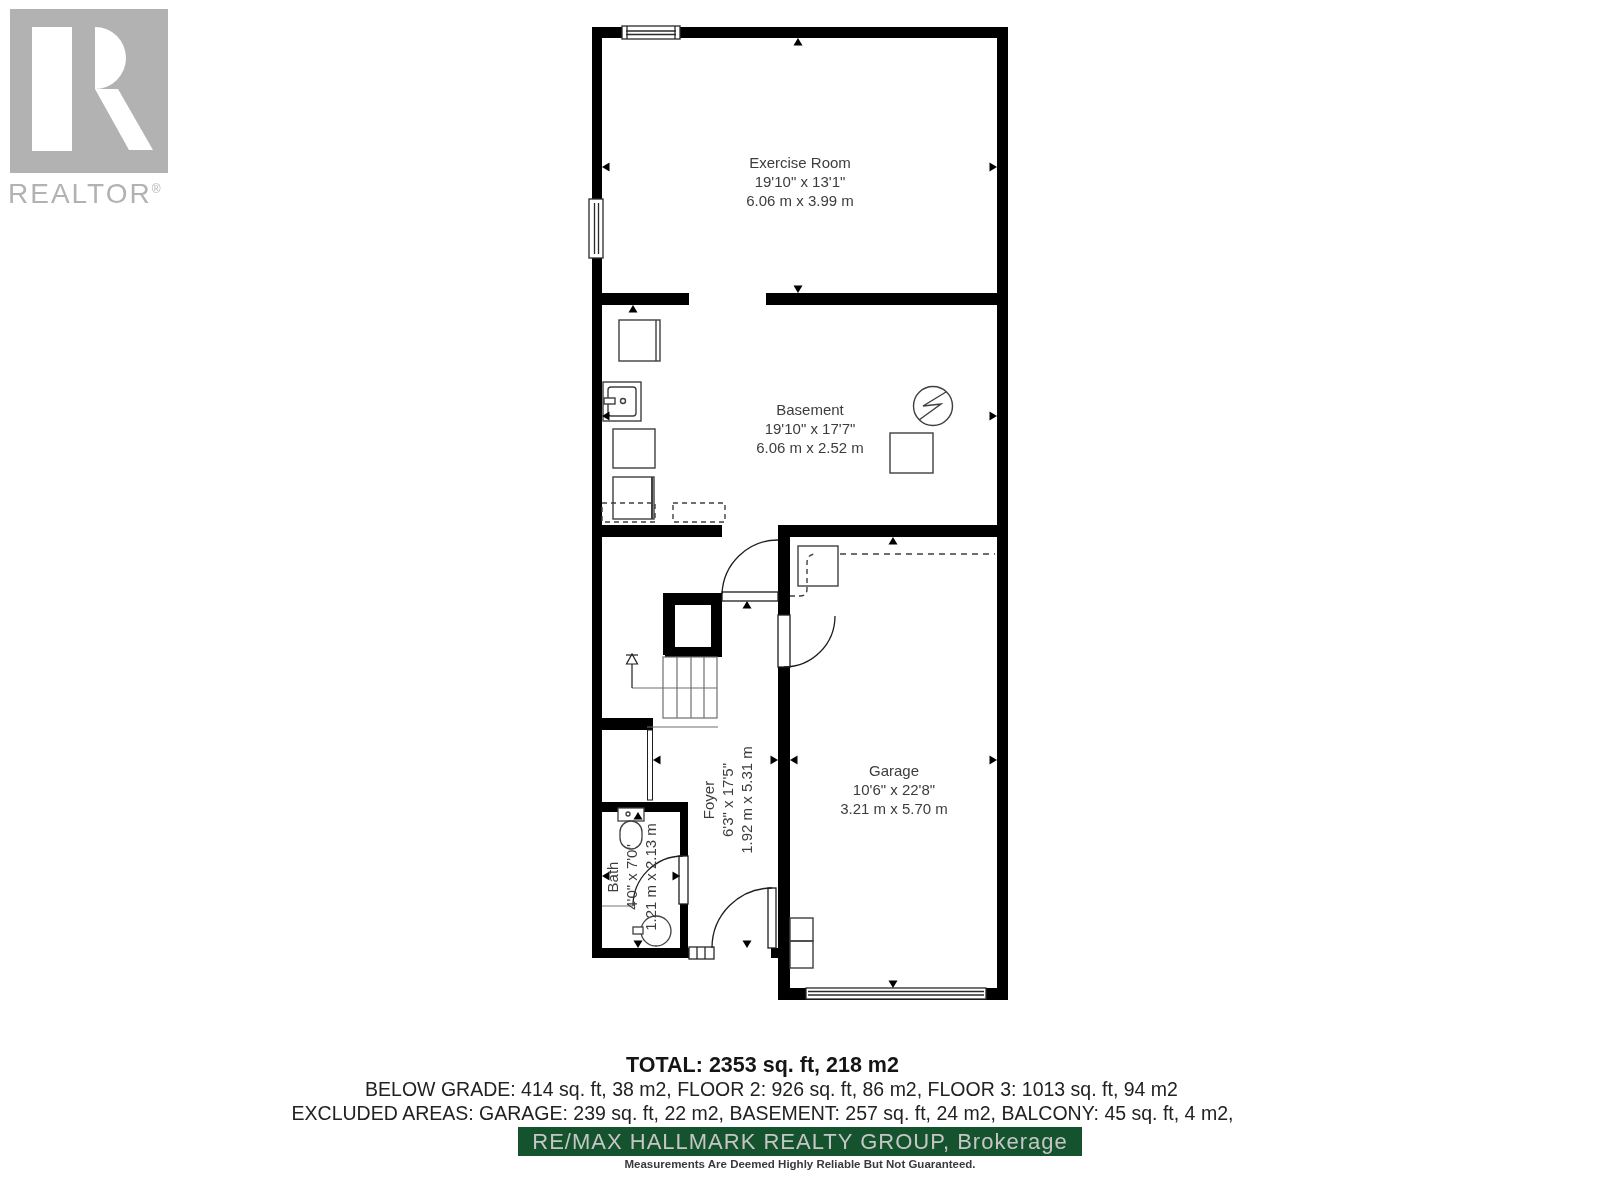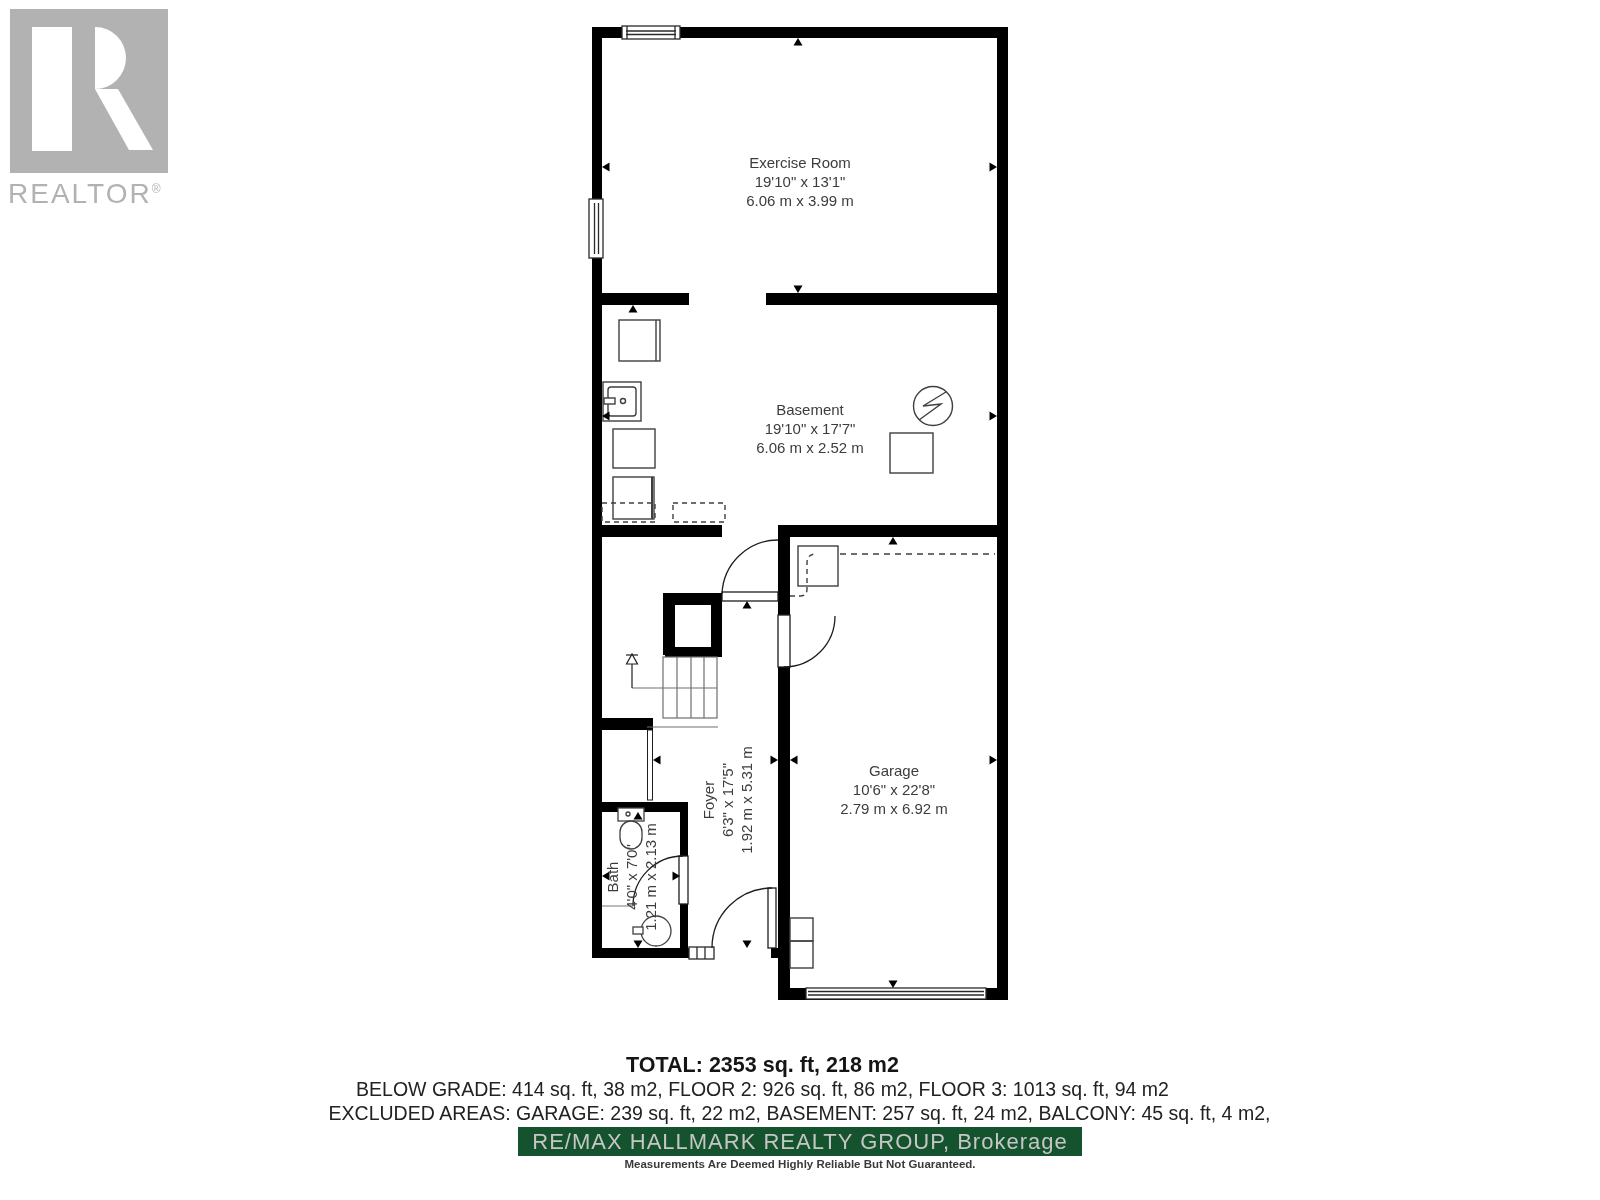--- a/index.html
+++ b/index.html
@@ -211,32 +211,32 @@
     <span>6.06 m x 3.99 m</span>
   </div>
   <div class="room-label" style="left:810px;top:428px;">
     <span>Basement</span>
     <span>19'10" x 17'7"</span>
     <span>6.06 m x 2.52 m</span>
   </div>
   <div class="room-label" style="left:894px;top:789px;">
     <span>Garage</span>
     <span>10'6" x 22'8"</span>
-    <span>2.79 m x 6.92 m</span>
+    <span>3.21 m x 5.70 m</span>
   </div>
   <div class="room-label rot" style="left:727px;top:800px;">
     <span>Foyer</span>
     <span>6'3" x 17'5"</span>
     <span>1.92 m x 5.31 m</span>
   </div>
   <div class="room-label rot" style="left:631px;top:877px;">
     <span>Bath</span>
     <span>4'0" x 7'0"</span>
     <span>1.21 m x 2.13 m</span>
   </div>
 
   <div class="watermark"><span>RE/MAX HALLMARK REALTY GROUP, Brokerage</span></div>
   <div class="fline total" style="top:1053px;">TOTAL: 2353 sq. ft, 218 m2</div>
-  <div class="fline" style="top:1078px;">BELOW GRADE: 414 sq. ft, 38 m2, FLOOR 2: 926 sq. ft, 86 m2, FLOOR 3: 1013 sq. ft, 94 m2</div>
-  <div class="fline" style="top:1102px;margin-left:37px;">EXCLUDED AREAS: GARAGE: 239 sq. ft, 22 m2, BASEMENT: 257 sq. ft, 24 m2, BALCONY: 45 sq. ft, 4 m2,</div>
+  <div class="fline" style="top:1078px;padding-left:9px;">BELOW GRADE: 414 sq. ft, 38 m2, FLOOR 2: 926 sq. ft, 86 m2, FLOOR 3: 1013 sq. ft, 94 m2</div>
+  <div class="fline" style="top:1102px;">EXCLUDED AREAS: GARAGE: 239 sq. ft, 22 m2, BASEMENT: 257 sq. ft, 24 m2, BALCONY: 45 sq. ft, 4 m2,</div>
   <div class="disclaimer">Measurements Are Deemed Highly Reliable But Not Guaranteed.</div>
 
 </div>
 
 </body></html>

